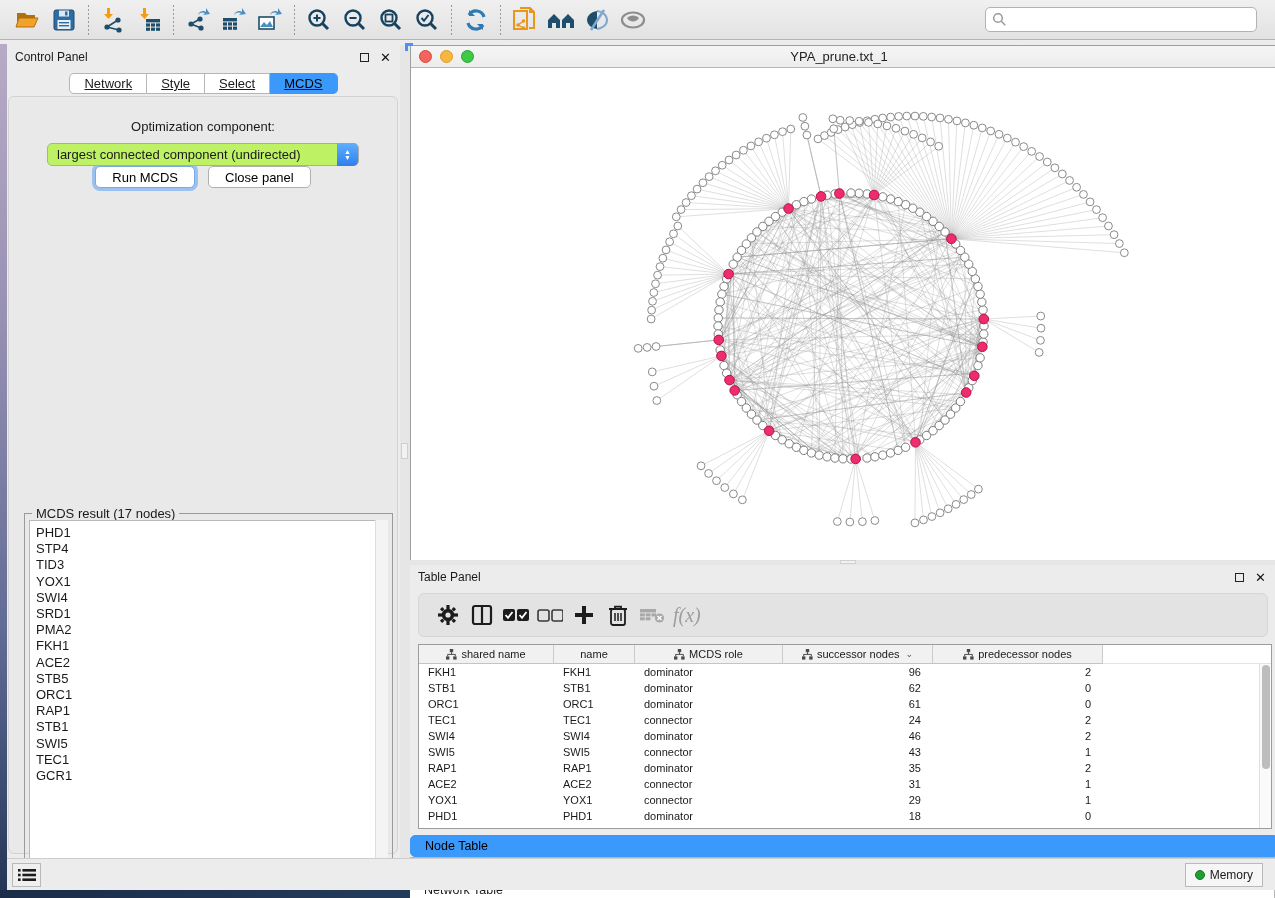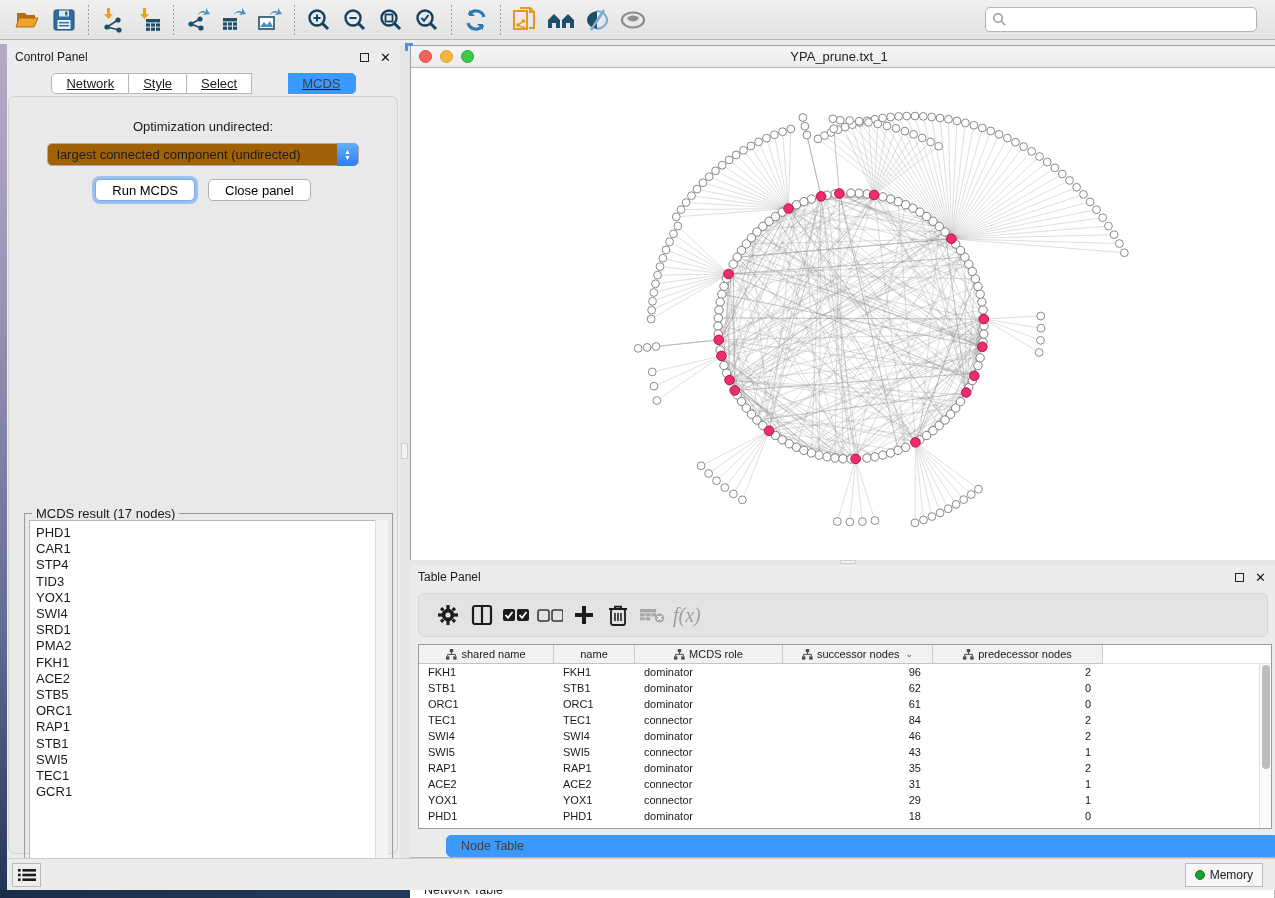--- a/index.html
+++ b/index.html
@@ -29,32 +29,32 @@
   .panel-titlebar .flex { flex:1; }
   .mini-ic { width:13px; height:13px; margin-left:8px; display:flex; align-items:center; justify-content:center; }
   .float-sq { width:9px; height:9px; border:1.6px solid #222; }
   .close-x { font-size:13px; font-weight:bold; color:#111; line-height:1; }
 
   .cp-tabs { display:flex; justify-content:center; margin-top:4px;text-decoration:underline; }
   .seg { height:21px; padding:0 14px; font-size:13px; display:flex; align-items:center; background:#fff;
     border:1px solid #b6b6b6; border-left:none; cursor:default; }
   .seg:first-child { border-left:1px solid #b6b6b6; border-radius:5px 0 0 5px; }
   .seg:last-child { border-radius:0 5px 5px 0; }
-  .seg.sel { background:#3b99fc; border-color:#3b99fc; color:#404040;margin-left:36px; }
+  .seg.sel { background:#3b99fc; border-color:#3b99fc; color:#000000; }
 
   .cp-inner { position:absolute; left:1px; top:51px; width:390px; height:758px;
     background:#e9e9e9; border:1px solid #d2d2d2; border-radius:6px; }
   .opt-label { text-align:center; margin-top:22px; font-size:13px; }
-  .dropdown { position:relative; margin:9px auto 0; width:312px; height:23px; background:#a16207;
+  .dropdown { position:relative; margin:9px auto 0; width:312px; height:23px; background:#bef264;
     border:1px solid #ababab; border-radius:5px; font-size:13px; display:flex; align-items:center;
     padding:0 26px 0 9px; white-space:nowrap; }
   .dd-step { position:absolute; right:0; top:-1px; width:21px; height:23px; border-radius:0 5px 5px 0;
     background:linear-gradient(#5fb0fc,#2f7ef0); display:flex; flex-direction:column; align-items:center; justify-content:center; }
   .dd-step span { color:#fff; font-size:7px; line-height:6px; }
-  .btn-row { display:flex; justify-content:center; gap:13px; margin-top:13px; }
+  .btn-row { display:flex; justify-content:center; gap:13px; }
   .mac-btn { height:22px; padding:0 16px; background:#fff; border:1px solid #b0b0b0; border-radius:5px;
     font-size:13px; font-family:inherit; cursor:default; }
   .mac-btn.focused { box-shadow:0 0 0 3px rgba(90,160,245,.55); border-color:#7aa8e8; }
 
   .result-group { position:absolute; left:15px; top:416px; width:369px; height:370px;
     border:1px solid #9a9a9a;padding-left:44px; }
   .result-legend { position:absolute; left:7px; top:-8px; background:#e9e9e9; padding:0 4px; font-size:13px; }
   .result-list { position:absolute; left:4px; top:6px; right:4px; bottom:4px; background:#fff;
     border:1px solid #b9b9b9; overflow:hidden; padding:4px 0 0 6px; font-size:13px; line-height:16.2px; }
   .result-scroll { position:absolute; right:4px; top:6px; width:13px; bottom:4px;
@@ -276,37 +276,36 @@
       </span>
     <span class="mini-ic close-x">✕</span>
   </div>
   <div class="cp-tabs">
       <div class="seg">Network</div>
       <div class="seg">Style</div>
       <div class="seg">Select</div>
       <div class="seg sel">MCDS</div>
     </div>
   <div class="cp-inner">
-    <div class="opt-label">Optimization undirected:</div>
+    <div class="opt-label">Optimization component:</div>
     <div class="dropdown">
       <span>largest connected component (undirected)</span>
       <span class="dd-step">
           <span>▲</span>
           <span>▼</span>
         </span>
     </div>
     <div class="btn-row">
       <button class="mac-btn focused">Run MCDS</button>
       <button class="mac-btn">Close panel</button>
     </div>
     <div class="result-group">
       <span class="result-legend">MCDS result (17 nodes)</span>
       <div class="result-list">
           <div>PHD1</div>
-          <div>CAR1</div>
           <div>STP4</div>
           <div>TID3</div>
           <div>YOX1</div>
           <div>SWI4</div>
           <div>SRD1</div>
           <div>PMA2</div>
           <div>FKH1</div>
           <div>ACE2</div>
           <div>STB5</div>
           <div>ORC1</div>
@@ -1144,21 +1143,21 @@
           <div class="c">ORC1</div>
           <div class="c">dominator</div>
           <div class="c num">61</div>
           <div class="c num">0</div>
           <div class="c"></div>
         </div>
         <div class="nt-row">
           <div class="c">TEC1</div>
           <div class="c">TEC1</div>
           <div class="c">connector</div>
-          <div class="c num">84</div>
+          <div class="c num">24</div>
           <div class="c num">2</div>
           <div class="c"></div>
         </div>
         <div class="nt-row">
           <div class="c">SWI4</div>
           <div class="c">SWI4</div>
           <div class="c">dominator</div>
           <div class="c num">46</div>
           <div class="c num">2</div>
           <div class="c"></div>

